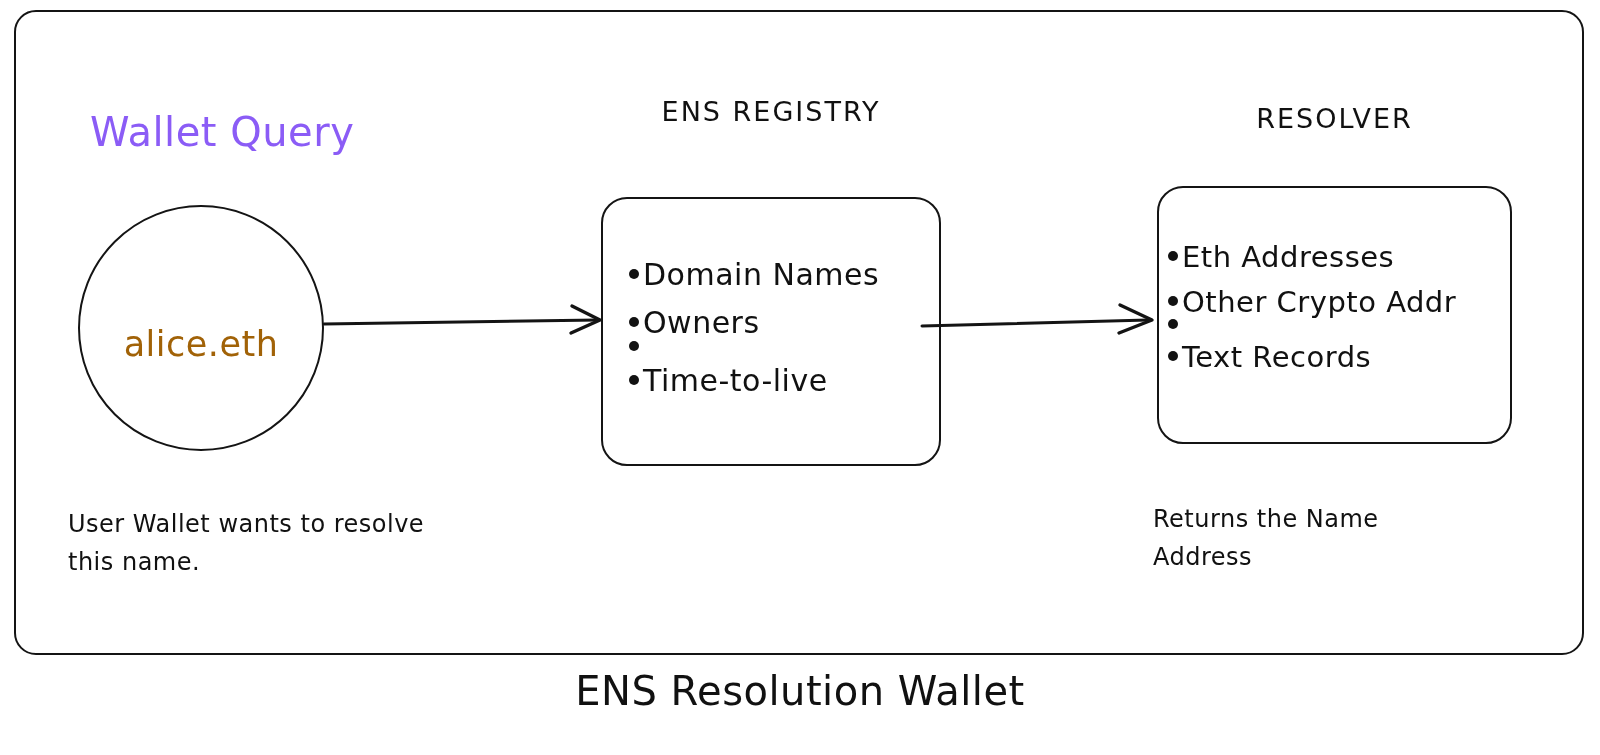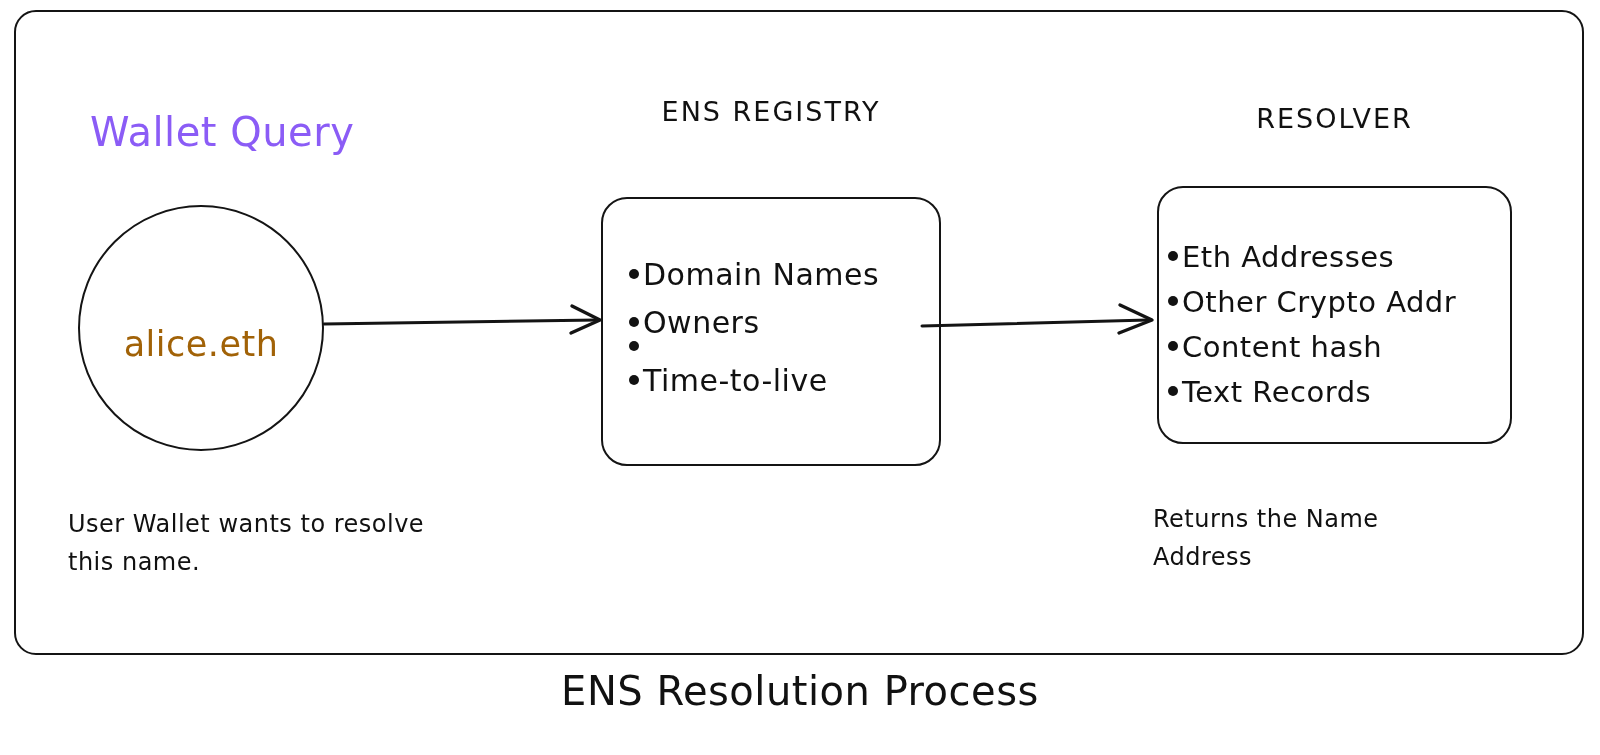--- a/index.html
+++ b/index.html
@@ -210,25 +210,24 @@
     <li class="hand bullet-item">
       <span class="bullet-dot"></span>
       <span>Eth Addresses</span>
     </li>
     <li class="hand bullet-item">
       <span class="bullet-dot"></span>
       <span>Other Crypto Addr</span>
     </li>
     <li class="hand bullet-item">
       <span class="bullet-dot"></span>
-      <span>Content hash</span>
     </li>
     <li class="hand bullet-item">
       <span class="bullet-dot"></span>
       <span>Text Records</span>
     </li>
   </ul>
 
   <div class="hand caption" id="resolver-caption">Returns the Name Address</div>
 
-  <div class="hand diagram-title">ENS Resolution Process</div>
+  <div class="hand diagram-title">ENS Resolution Wallet</div>
 
 </div>
 
 </body></html>

